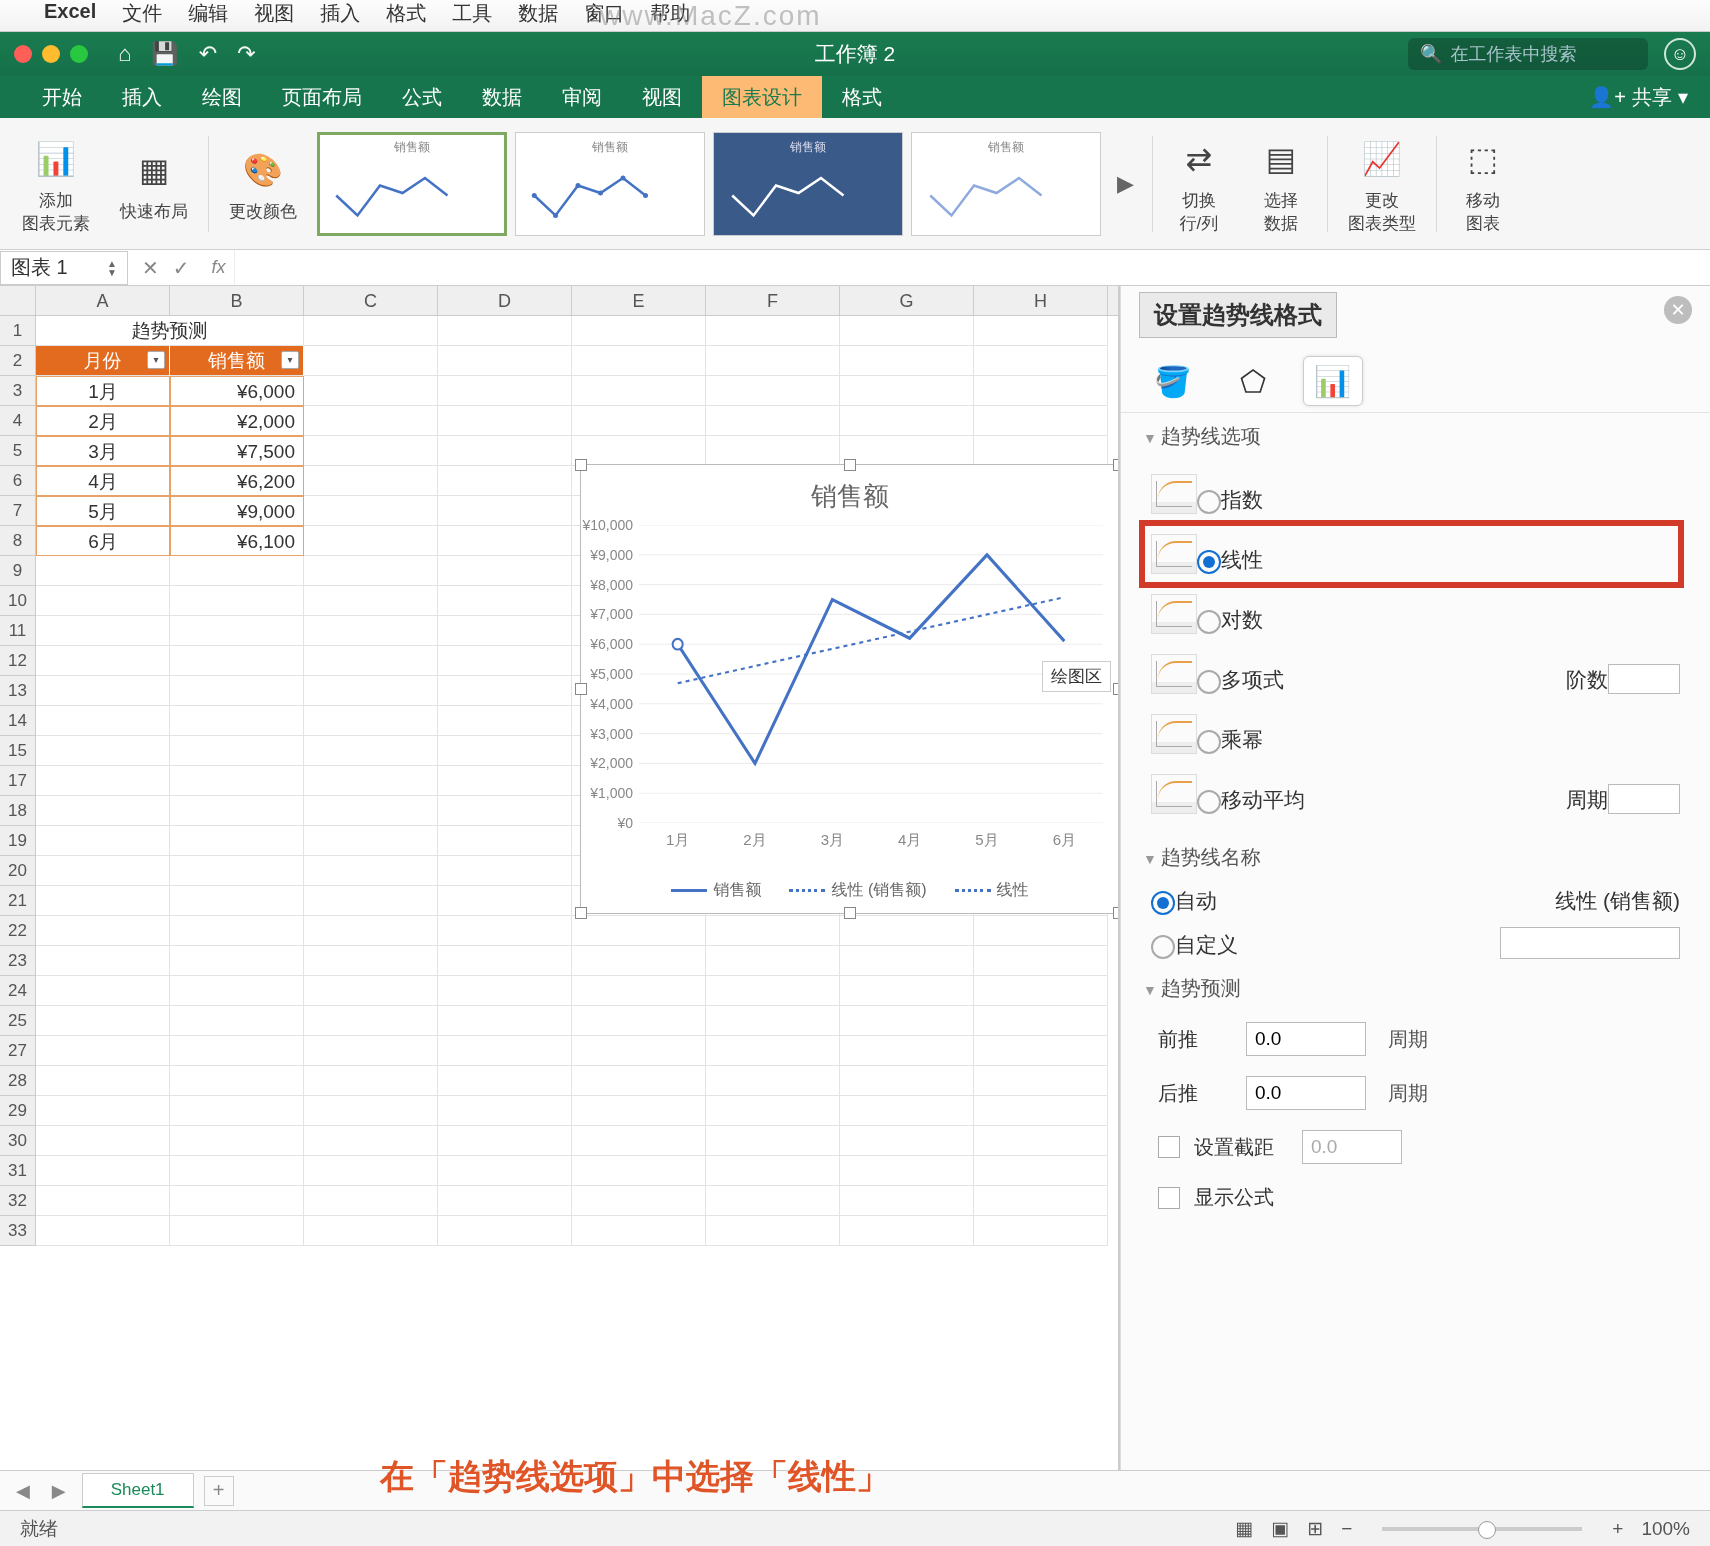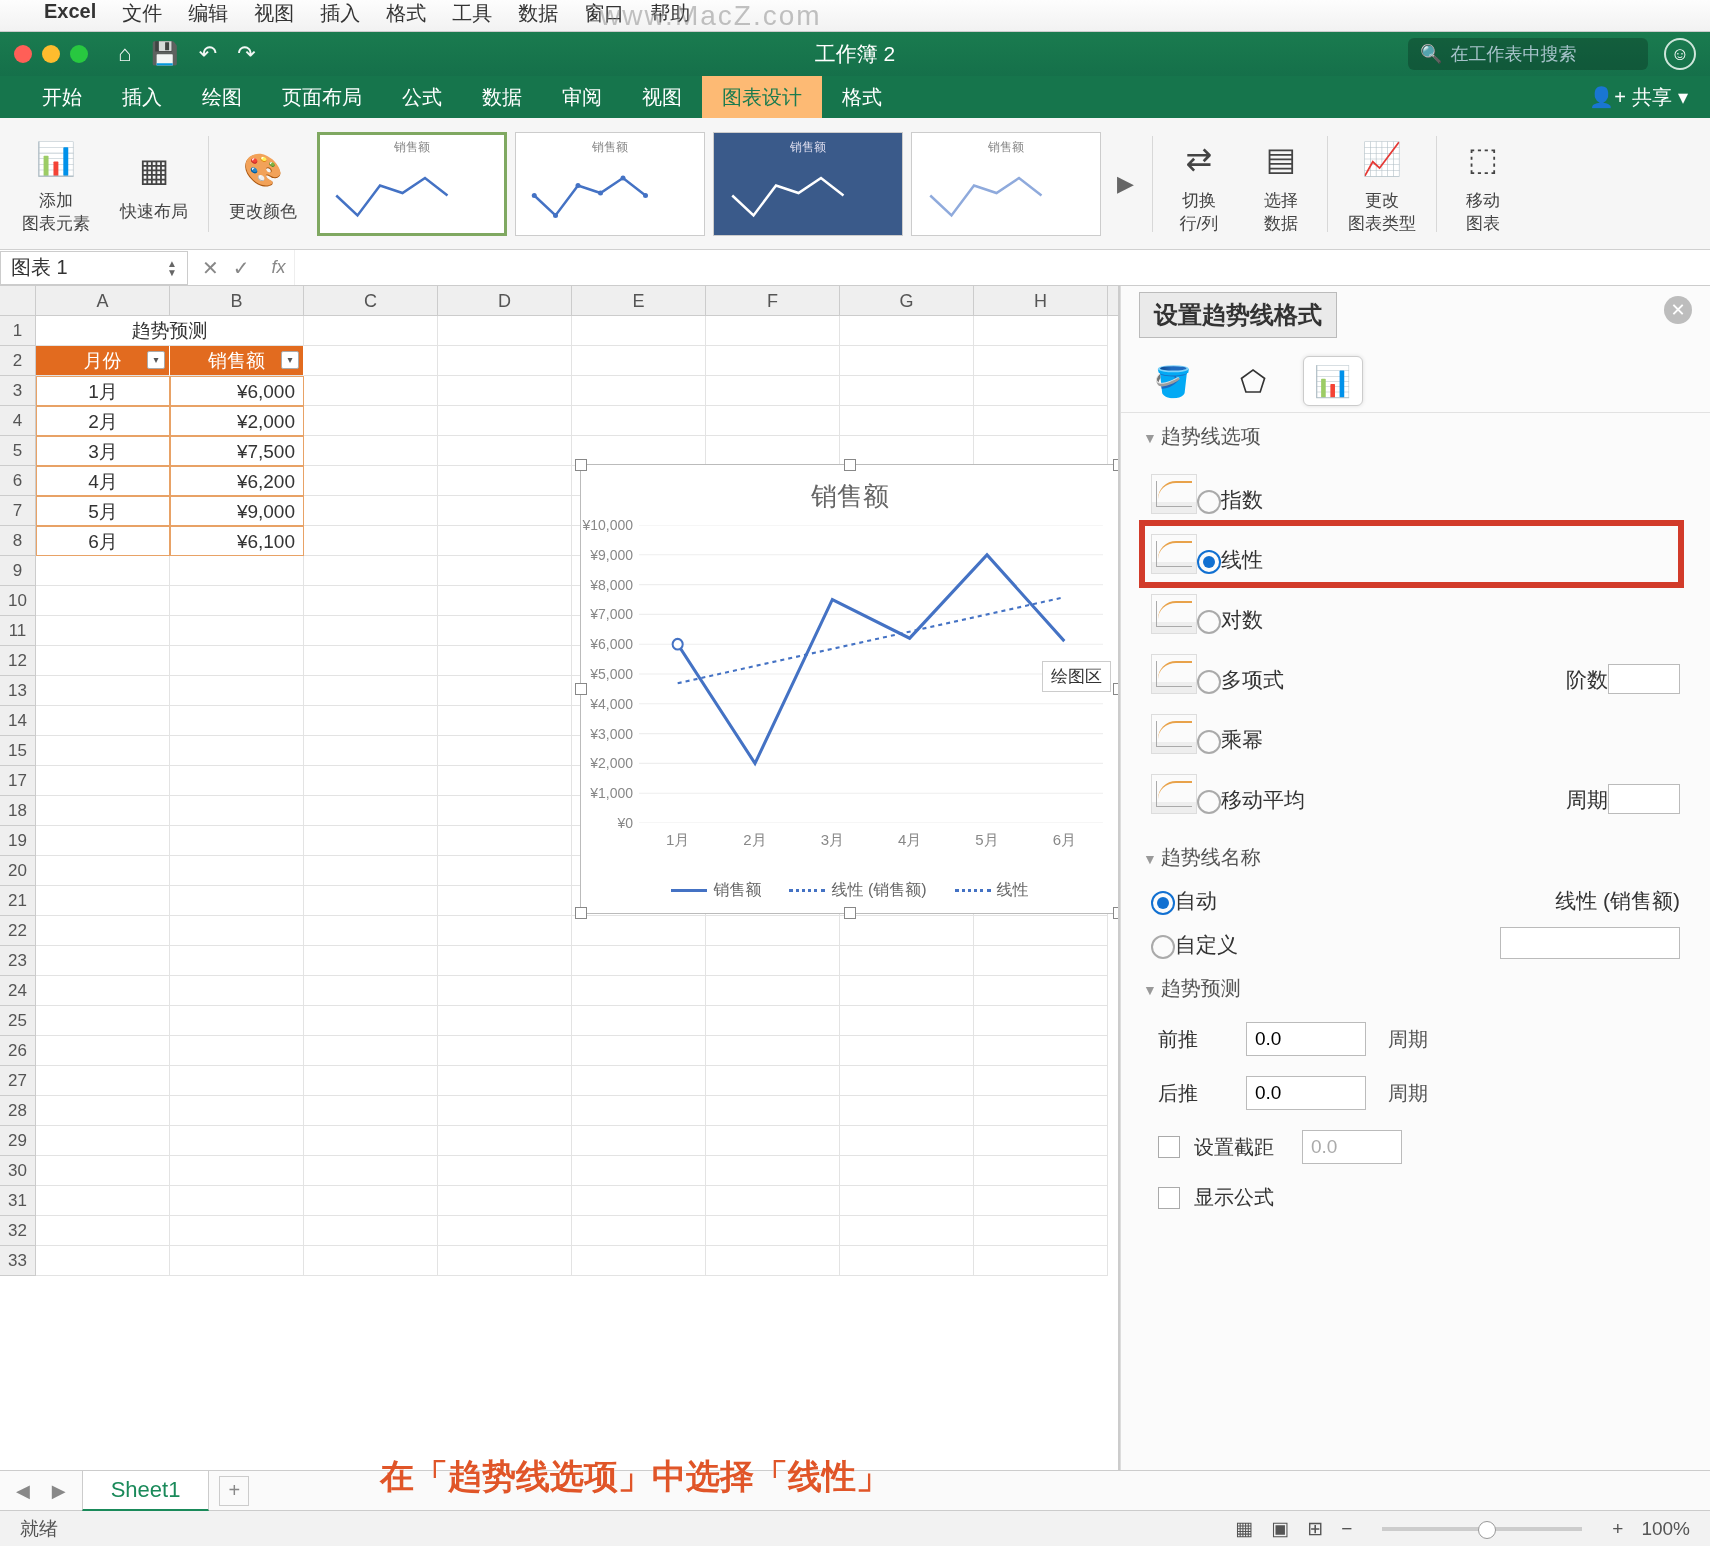--- a/index.html
+++ b/index.html
@@ -34,21 +34,21 @@
 .vsep { width:1px; height:96px; background:#d8d8d8; }
 .styles { display:flex; gap:8px; align-items:center; }
 .stylebox { width:190px; height:104px; border:1px solid #ccc; background:#fff; position:relative; }
 .stylebox.active { outline:3px solid #7fa861; outline-offset:-3px; }
 .stylebox.dark { background:#3a5a8a; }
 .mini-line { position:absolute; top:40px; left:12px; right:12px; height:50px; }
 .mini-title { position:absolute; top:6px; left:0; right:0; text-align:center; font-size:12px; color:#888;}
 
 
 .fbar { height:36px; border-bottom:1px solid #ccc; display:flex; align-items:center; }
-.namebox { width:188px; border:1px solid #ccc; height:34px; display:flex; align-items:center; padding:0 10px; justify-content:space-between; background:#fff; font-size:20px;}
+.namebox { width:128px; border:1px solid #ccc; height:34px; display:flex; align-items:center; padding:0 10px; justify-content:space-between; background:#fff; font-size:20px;}
 .namebox .arrows{display:flex;flex-direction:column;font-size:10px;line-height:9px;color:#666;}
 .fbar .btns { display:flex; gap:14px; padding:0 14px; color:#888; font-size:20px; }
 .fbar .fx { font-style:italic; color:#888; padding:0 8px; }
 
 
 .main { display:flex; height:calc(100% - 32px - 44px - 42px - 132px - 36px - 40px - 36px); }
 .grid-wrap { width:1120px; position:relative; overflow:hidden; border-right:2px solid #ccc; }
 .colheads { display:flex; height:30px; background:#efefef; border-bottom:1px solid #ccc; }
 .colheads .corner{width:36px;border-right:1px solid #ccc;}
 .colheads .ch{flex:0 0 134px;border-right:1px solid #ccc;text-align:center;line-height:30px;font-size:18px;color:#555;}
@@ -104,21 +104,21 @@
 .smallinput{width:72px;height:30px;border:1px solid #bbb;background:#fff;padding:0 6px;font-size:17px;}
 .field-row{display:flex;align-items:center;gap:14px;padding:10px 37px;font-size:20px;}
 .field-row .lbl{width:60px;}
 .field-row input{width:120px;height:34px;border:1px solid #bbb;padding:0 8px;font-size:19px;background:#fff;}
 .field-row .unit{margin-left:8px;color:#555;}
 .chk{width:22px;height:22px;border:1px solid #aaa;background:#fff;display:inline-block;}
 
 
 .sheettabs{height:40px;border-top:1px solid #ccc;display:flex;align-items:center;padding:0 10px;gap:10px;background:#fafafa;}
 .sheettabs .nav{color:#888;font-size:18px;padding:0 6px;}
-.sheettabs .tab{padding:6px 28px;border:1px solid #ccc;border-bottom:2px solid #1a8a5a;background:#fff;color:#1a8a5a;font-size:22px;}
+.sheettabs .tab{padding:6px 28px;border:1px solid #ccc;border-bottom:2px solid #1a8a5a;background:#fff;color:#1a8a5a;font-size:17px;}
 .sheettabs .add{width:30px;height:30px;border:1px solid #ccc;display:flex;align-items:center;justify-content:center;font-size:20px;color:#888;}
 .annotation{position:absolute;left:380px;bottom:46px;font-size:34px;color:#e05528;font-weight:700;text-shadow:0 0 2px #fff;z-index:50;}
 .status{height:36px;background:#f2f2f2;border-top:1px solid #ccc;display:flex;align-items:center;padding:0 20px;font-size:19px;color:#555;}
 .status .views{margin-left:auto;display:flex;gap:18px;align-items:center;}
 .status .slider{width:200px;height:4px;background:#ccc;position:relative;margin:0 12px;}
 .status .slider::after{content:"";position:absolute;left:48%;top:-6px;width:16px;height:16px;background:#fff;border:1px solid #999;border-radius:50%;}
 </style>
 </head>
 <body>
 
@@ -531,31 +531,20 @@
           <div class="cell"></div>
           <div class="cell"></div>
           <div class="cell"></div>
           <div class="cell"></div>
           <div class="cell"></div>
           <div class="cell"></div>
           <div class="cell"></div>
           <div class="cell"></div>
         </div>
         <div class="row">
-          <div class="rh">26</div>
-          <div class="cell"></div>
-          <div class="cell"></div>
-          <div class="cell"></div>
-          <div class="cell"></div>
-          <div class="cell"></div>
-          <div class="cell"></div>
-          <div class="cell"></div>
-          <div class="cell"></div>
-        </div>
-        <div class="row">
           <div class="rh">27</div>
           <div class="cell"></div>
           <div class="cell"></div>
           <div class="cell"></div>
           <div class="cell"></div>
           <div class="cell"></div>
           <div class="cell"></div>
           <div class="cell"></div>
           <div class="cell"></div>
         </div>

